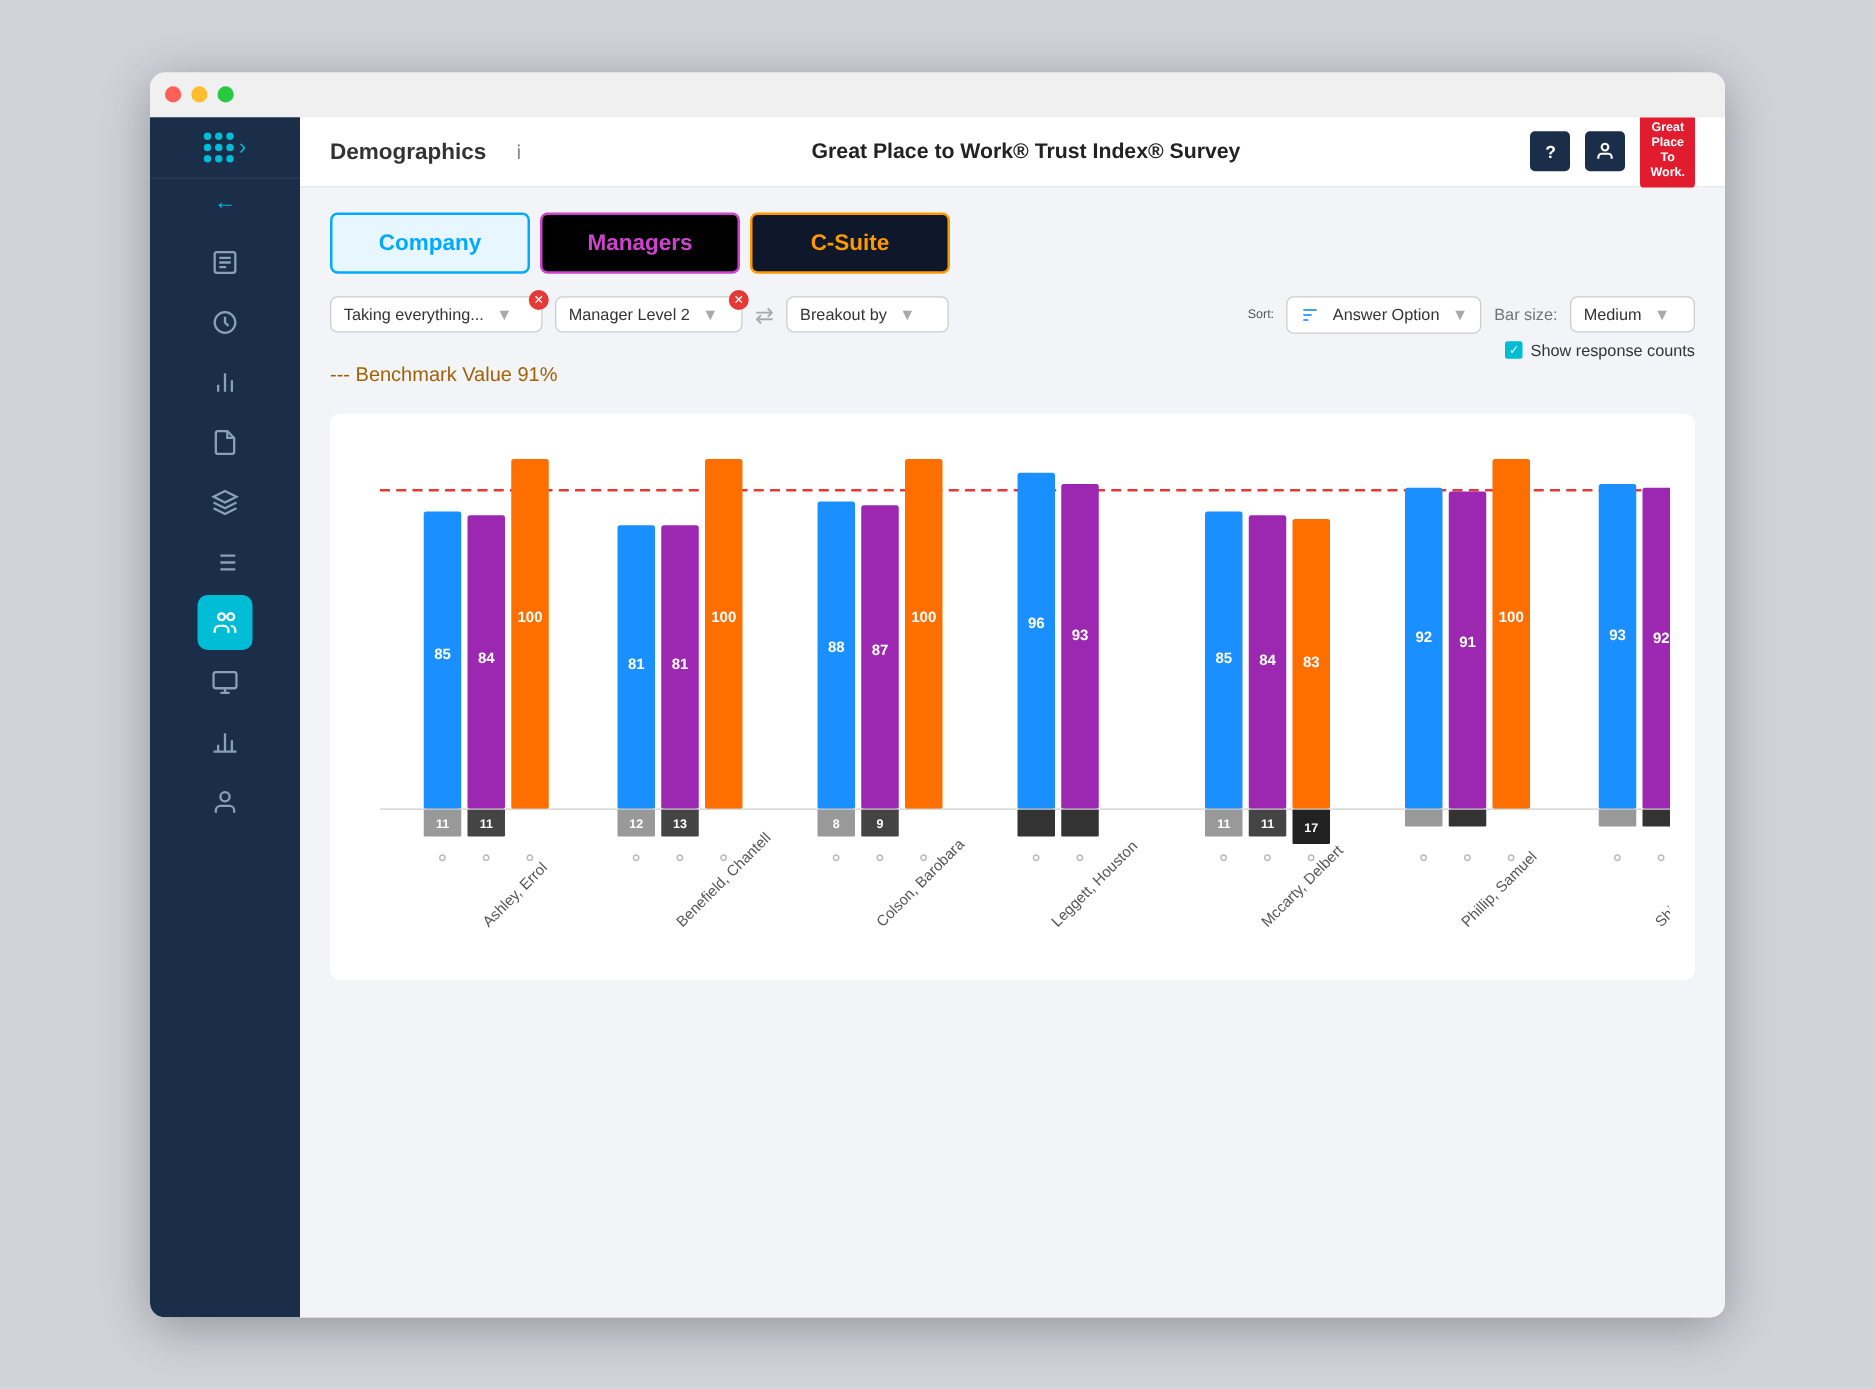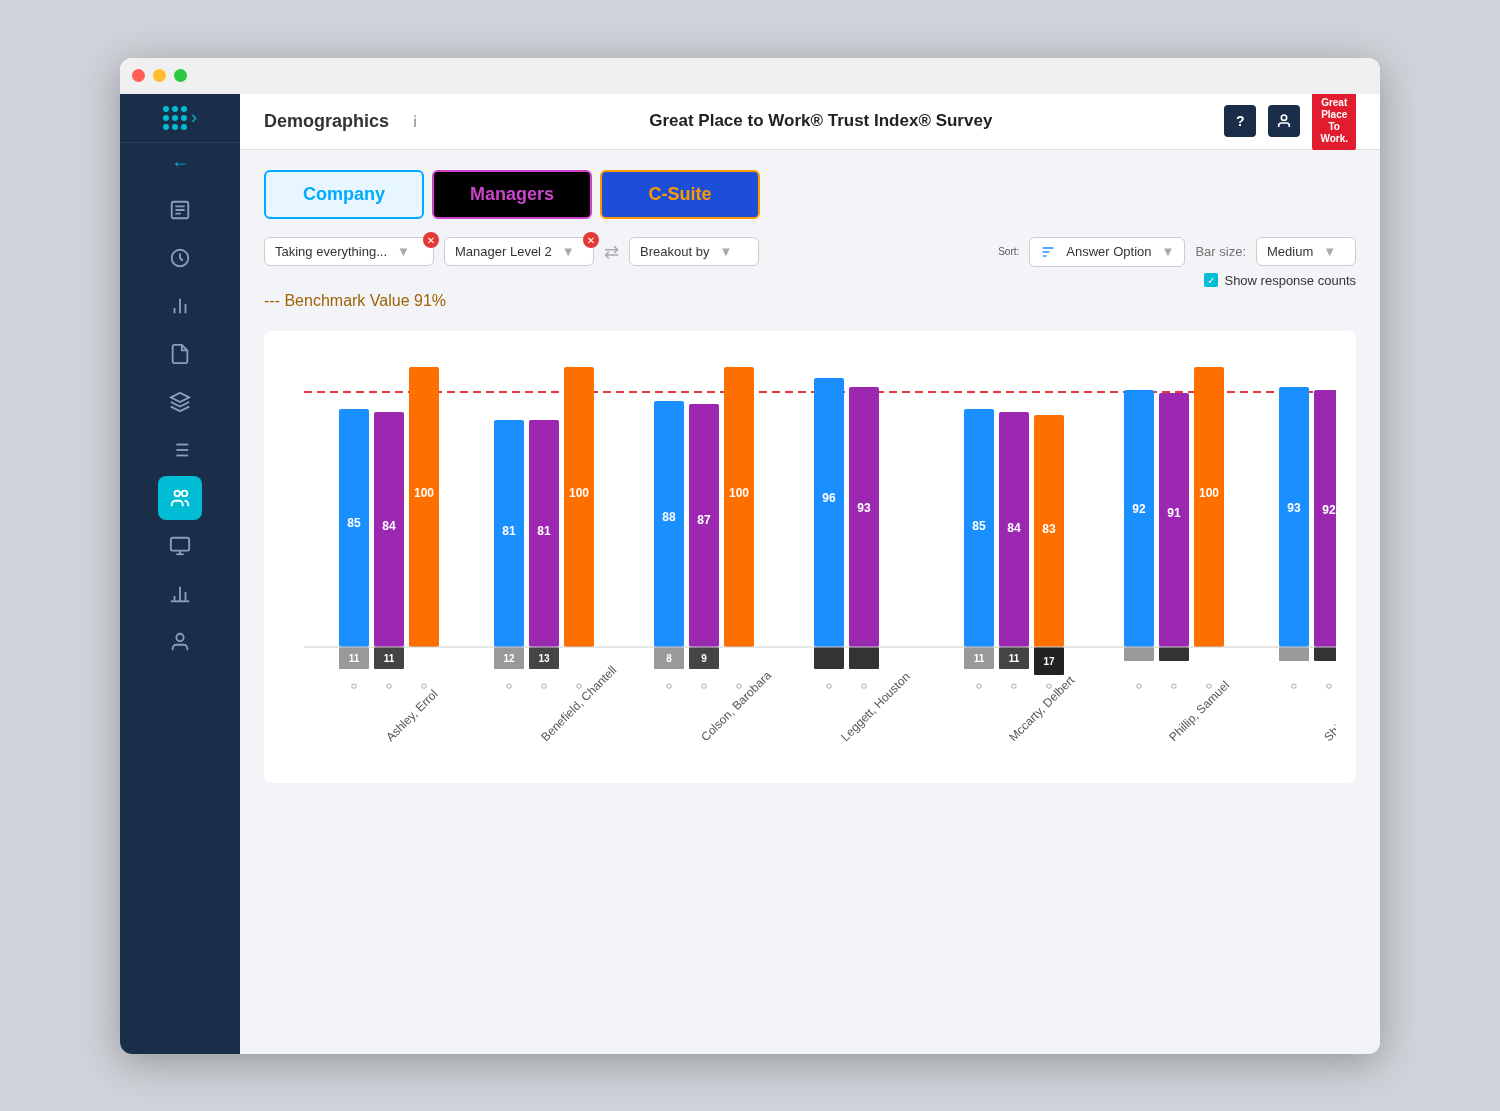--- a/index.html
+++ b/index.html
@@ -188,21 +188,21 @@
       background: #e8f6ff;
     }
     .cat-tab-managers {
       border-color: #cc44cc;
       color: #cc44cc;
       background: #000000;
     }
     .cat-tab-csuite {
       border-color: #ff9900;
       color: #ff9900;
-      background: #1d4ed8;
+      background: #0f172a;
     }
     
     .filter-row {
       display: flex;
       align-items: center;
       gap: 10px;
       margin-bottom: 6px;
       flex-wrap: wrap;
     }
     .filter-select {

